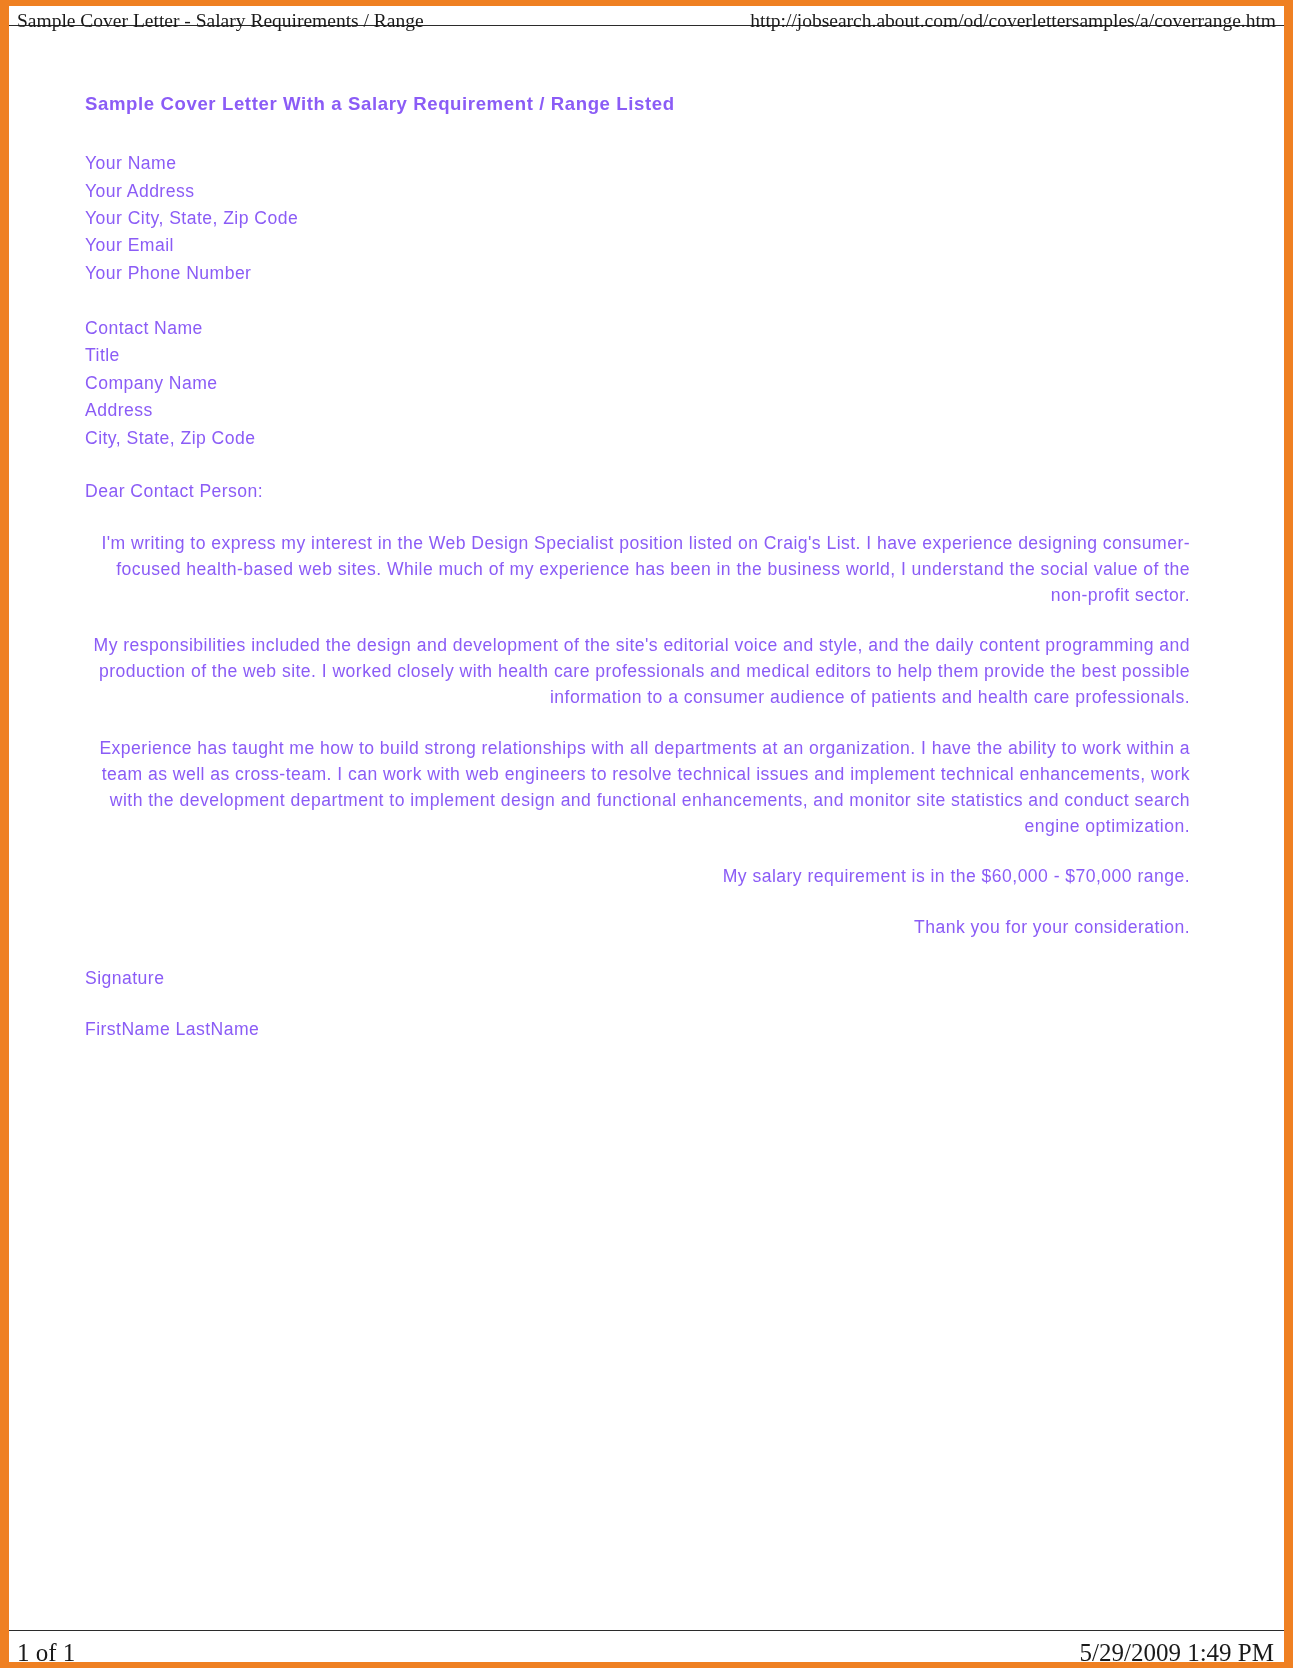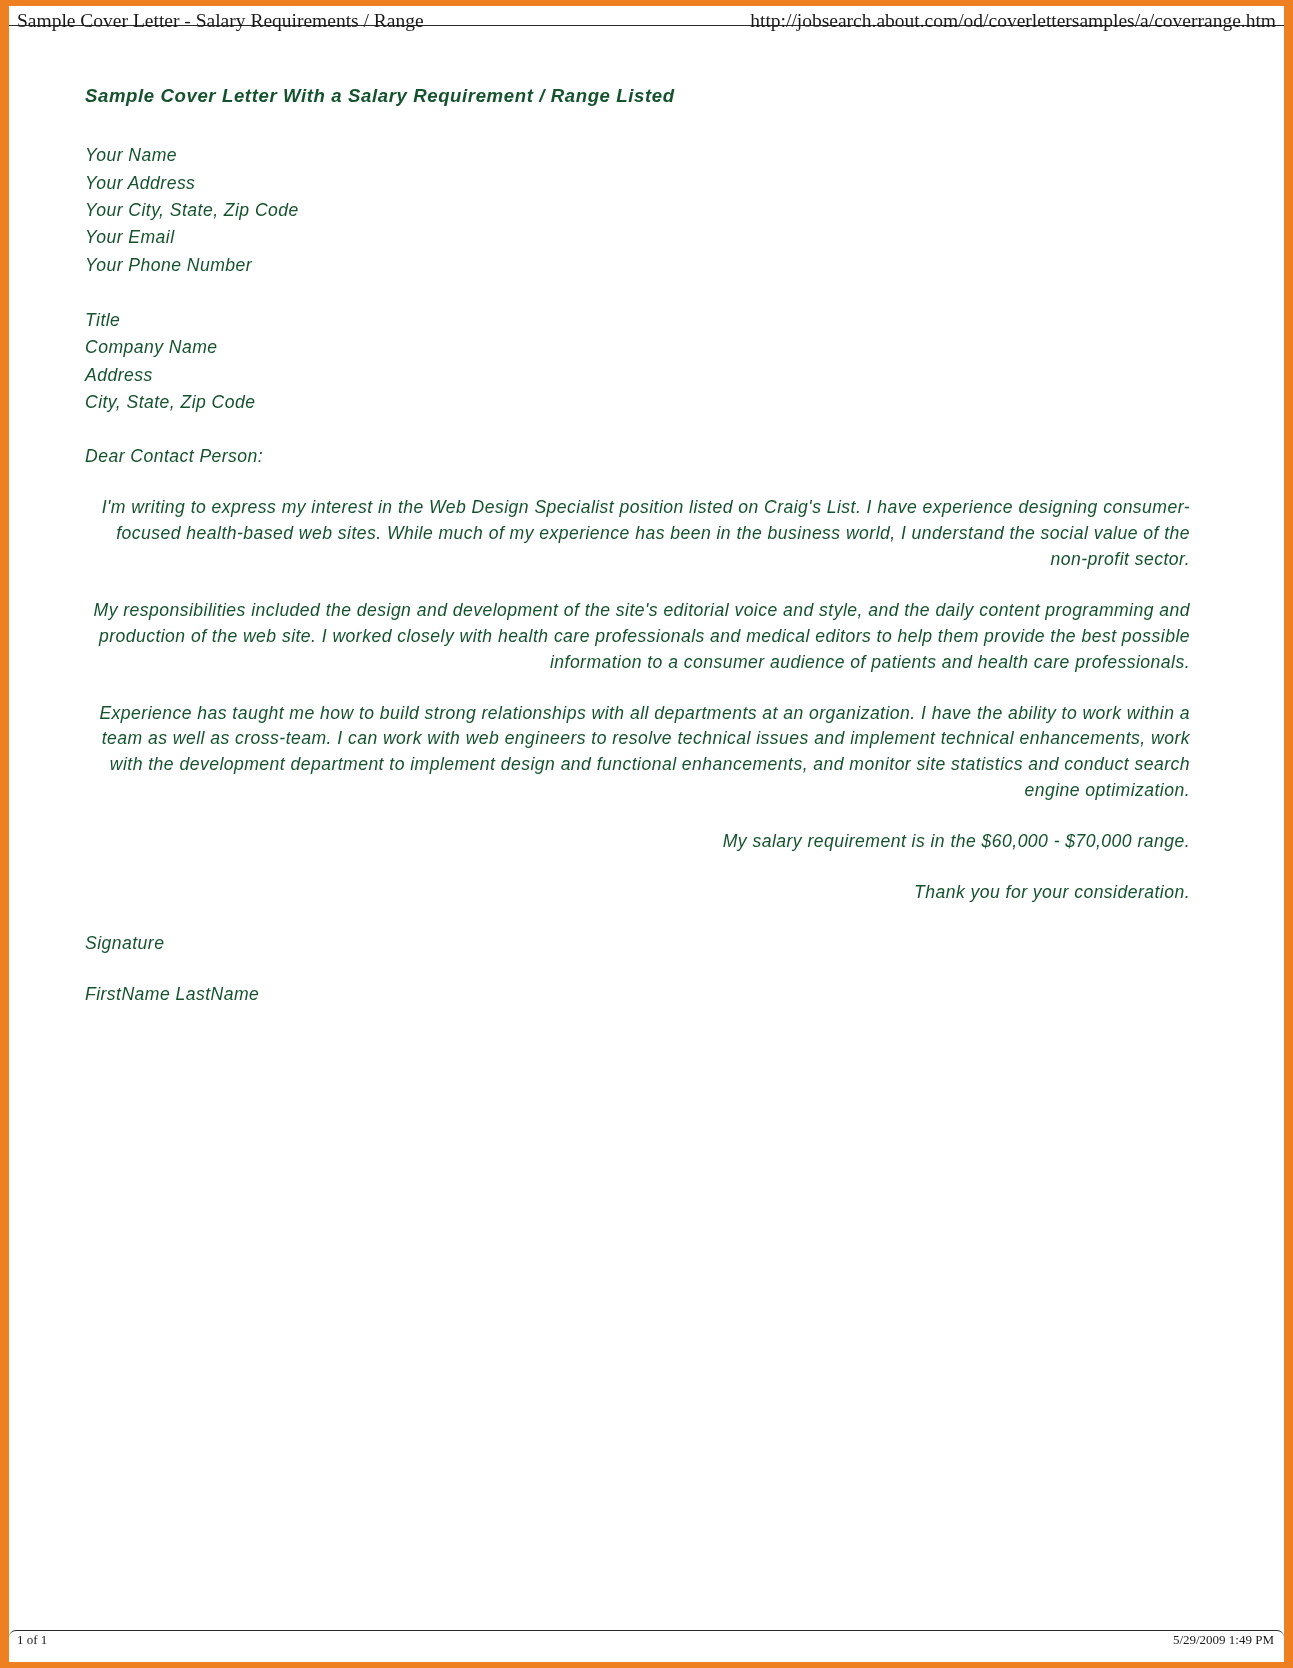--- a/index.html
+++ b/index.html
@@ -52,41 +52,39 @@
   }
   
   .print-footer {
     position: absolute;
     left: 0;
     bottom: 0;
     width: 100%;
     height: 32px;
     box-sizing: border-box;
     border-top: 1px solid #2b2b2b;
-    padding: 1px 10px 0 8px;
+    padding: 8px 10px 0 8px;
     font-family: "Liberation Serif", serif;
-    font-size: 13px;
+    font-size: 25px;
     color: #1a1a1a;
     display: flex;
     justify-content: space-between;
     align-items: flex-start;
     white-space: nowrap;
-    border-radius: 7px;
   }
   
   .letter {
     position: absolute;
     left: 76px;
-    top: 76px;
+    top: 84px;
     width: 1105px;
     font-size: 17.6px;
     line-height: 1.47;
-    color: #14532d;
+    color: #8b5cf6;
     letter-spacing: 0.45px;
-    font-style: italic;
   }
   .letter h1 {
     font-size: 18.6px;
     font-weight: bold;
     margin: 0 0 34px 0;
     letter-spacing: 0.6px;
   }
   .block {
     margin: 0 0 25px 0;
   }
@@ -122,20 +120,21 @@
 
       <div class="block addr-block-1">
         <div>Your Name</div>
         <div>Your Address</div>
         <div>Your City, State, Zip Code</div>
         <div>Your Email</div>
         <div>Your Phone Number</div>
       </div>
 
       <div class="block addr-block-2">
+        <div>Contact Name</div>
         <div>Title</div>
         <div>Company Name</div>
         <div>Address</div>
         <div>City, State, Zip Code</div>
       </div>
 
       <div class="salutation">Dear Contact Person:</div>
 
       <p class="para">I'm writing to express my interest in the Web Design Specialist position listed on Craig's List. I have experience designing consumer-focused health-based web sites. While much of my experience has been in the business world, I understand the social value of the non-profit sector.</p>
       <p class="para">My responsibilities included the design and development of the site's editorial voice and style, and the daily content programming and production of the web site. I worked closely with health care professionals and medical editors to help them provide the best possible information to a consumer audience of patients and health care professionals.</p>

